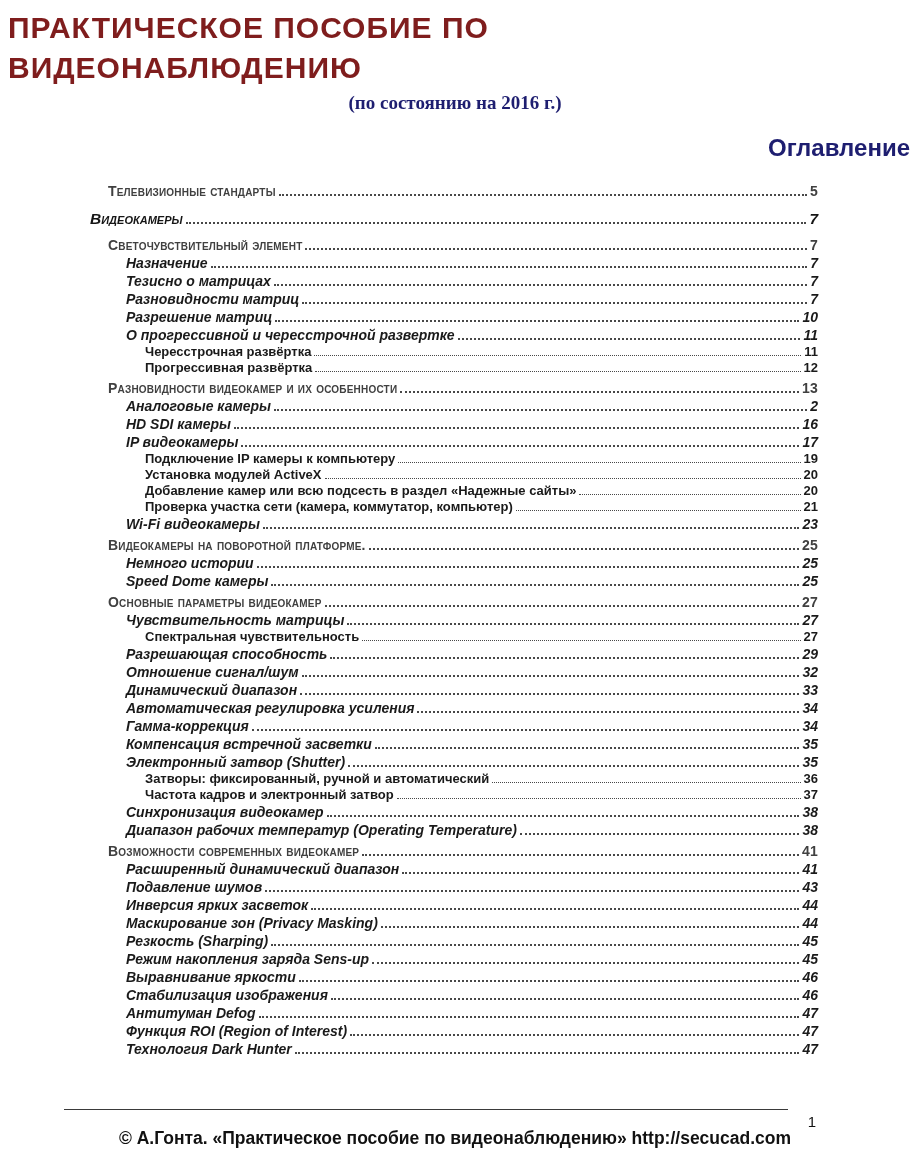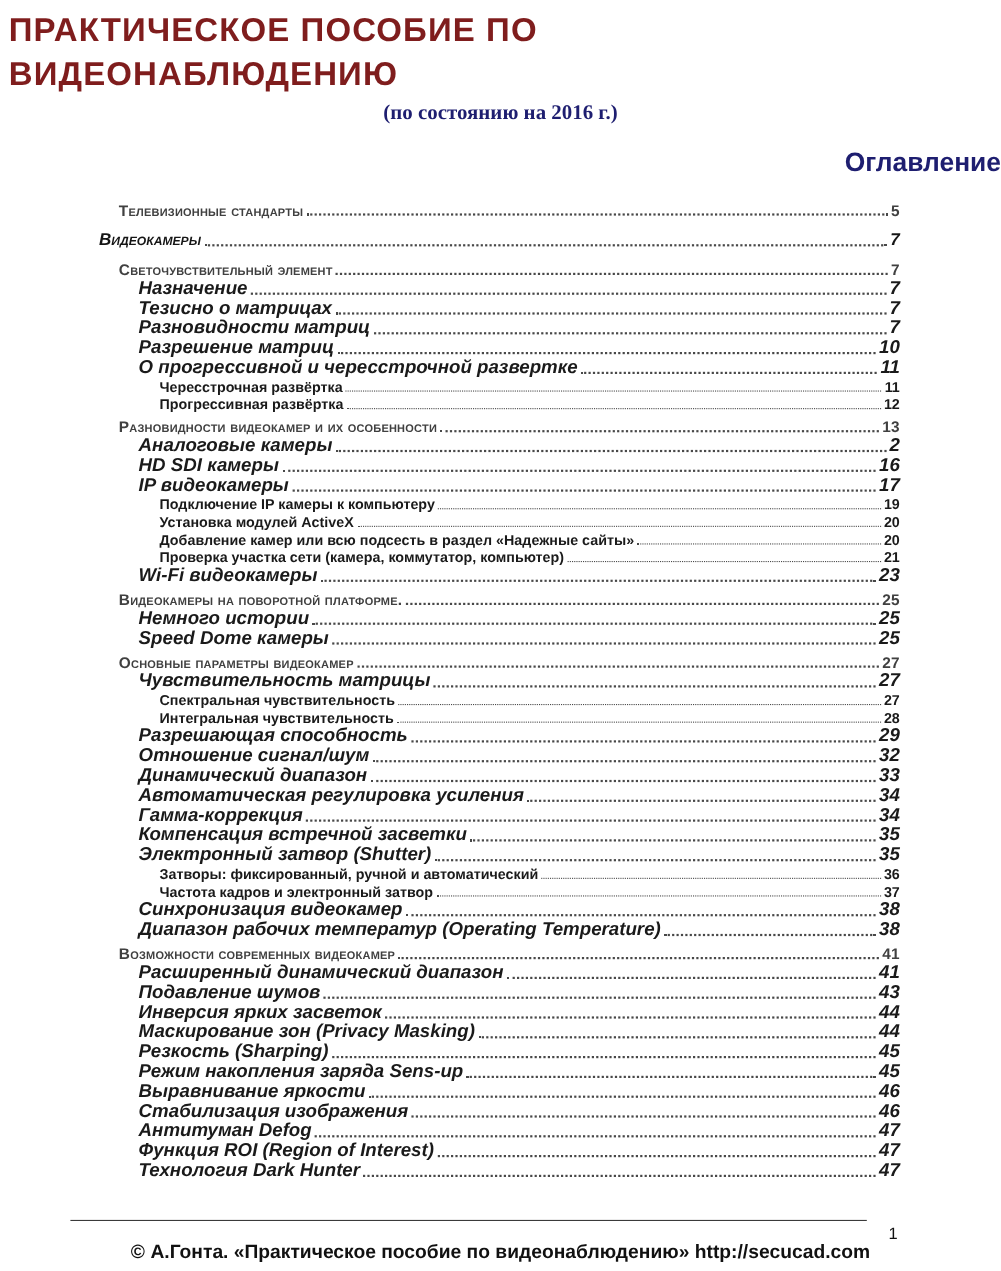--- a/index.html
+++ b/index.html
@@ -86,21 +86,21 @@
     margin-top: 3px;
     padding-left: 18px;
     font-size: 14px;
     font-weight: 600;
     font-variant: small-caps;
     letter-spacing: 0.2px;
     color: #404040;
   }
   .toc-row.lvl2 {
     padding-left: 36px;
-    font-size: 17px;
+    font-size: 14px;
     font-weight: bold;
     font-style: italic;
     color: #1a1a1a;
   }
   .toc-row.lvl3 {
     height: 16px;
     padding-left: 55px;
     font-size: 13px;
     font-weight: bold;
     color: #1a1a1a;
@@ -265,25 +265,20 @@
       <div class="toc-row lvl2">
         <span class="toc-label">Чувствительность матрицы</span>
         <span class="toc-leader"></span>
         <span class="toc-page">27</span>
       </div>
       <div class="toc-row lvl3">
         <span class="toc-label">Спектральная чувствительность</span>
         <span class="toc-leader"></span>
         <span class="toc-page">27</span>
       </div>
-      <div class="toc-row lvl3">
-        <span class="toc-label">Интегральная чувствительность</span>
-        <span class="toc-leader"></span>
-        <span class="toc-page">28</span>
-      </div>
       <div class="toc-row lvl2">
         <span class="toc-label">Разрешающая способность</span>
         <span class="toc-leader"></span>
         <span class="toc-page">29</span>
       </div>
       <div class="toc-row lvl2">
         <span class="toc-label">Отношение сигнал/шум</span>
         <span class="toc-leader"></span>
         <span class="toc-page">32</span>
       </div>

